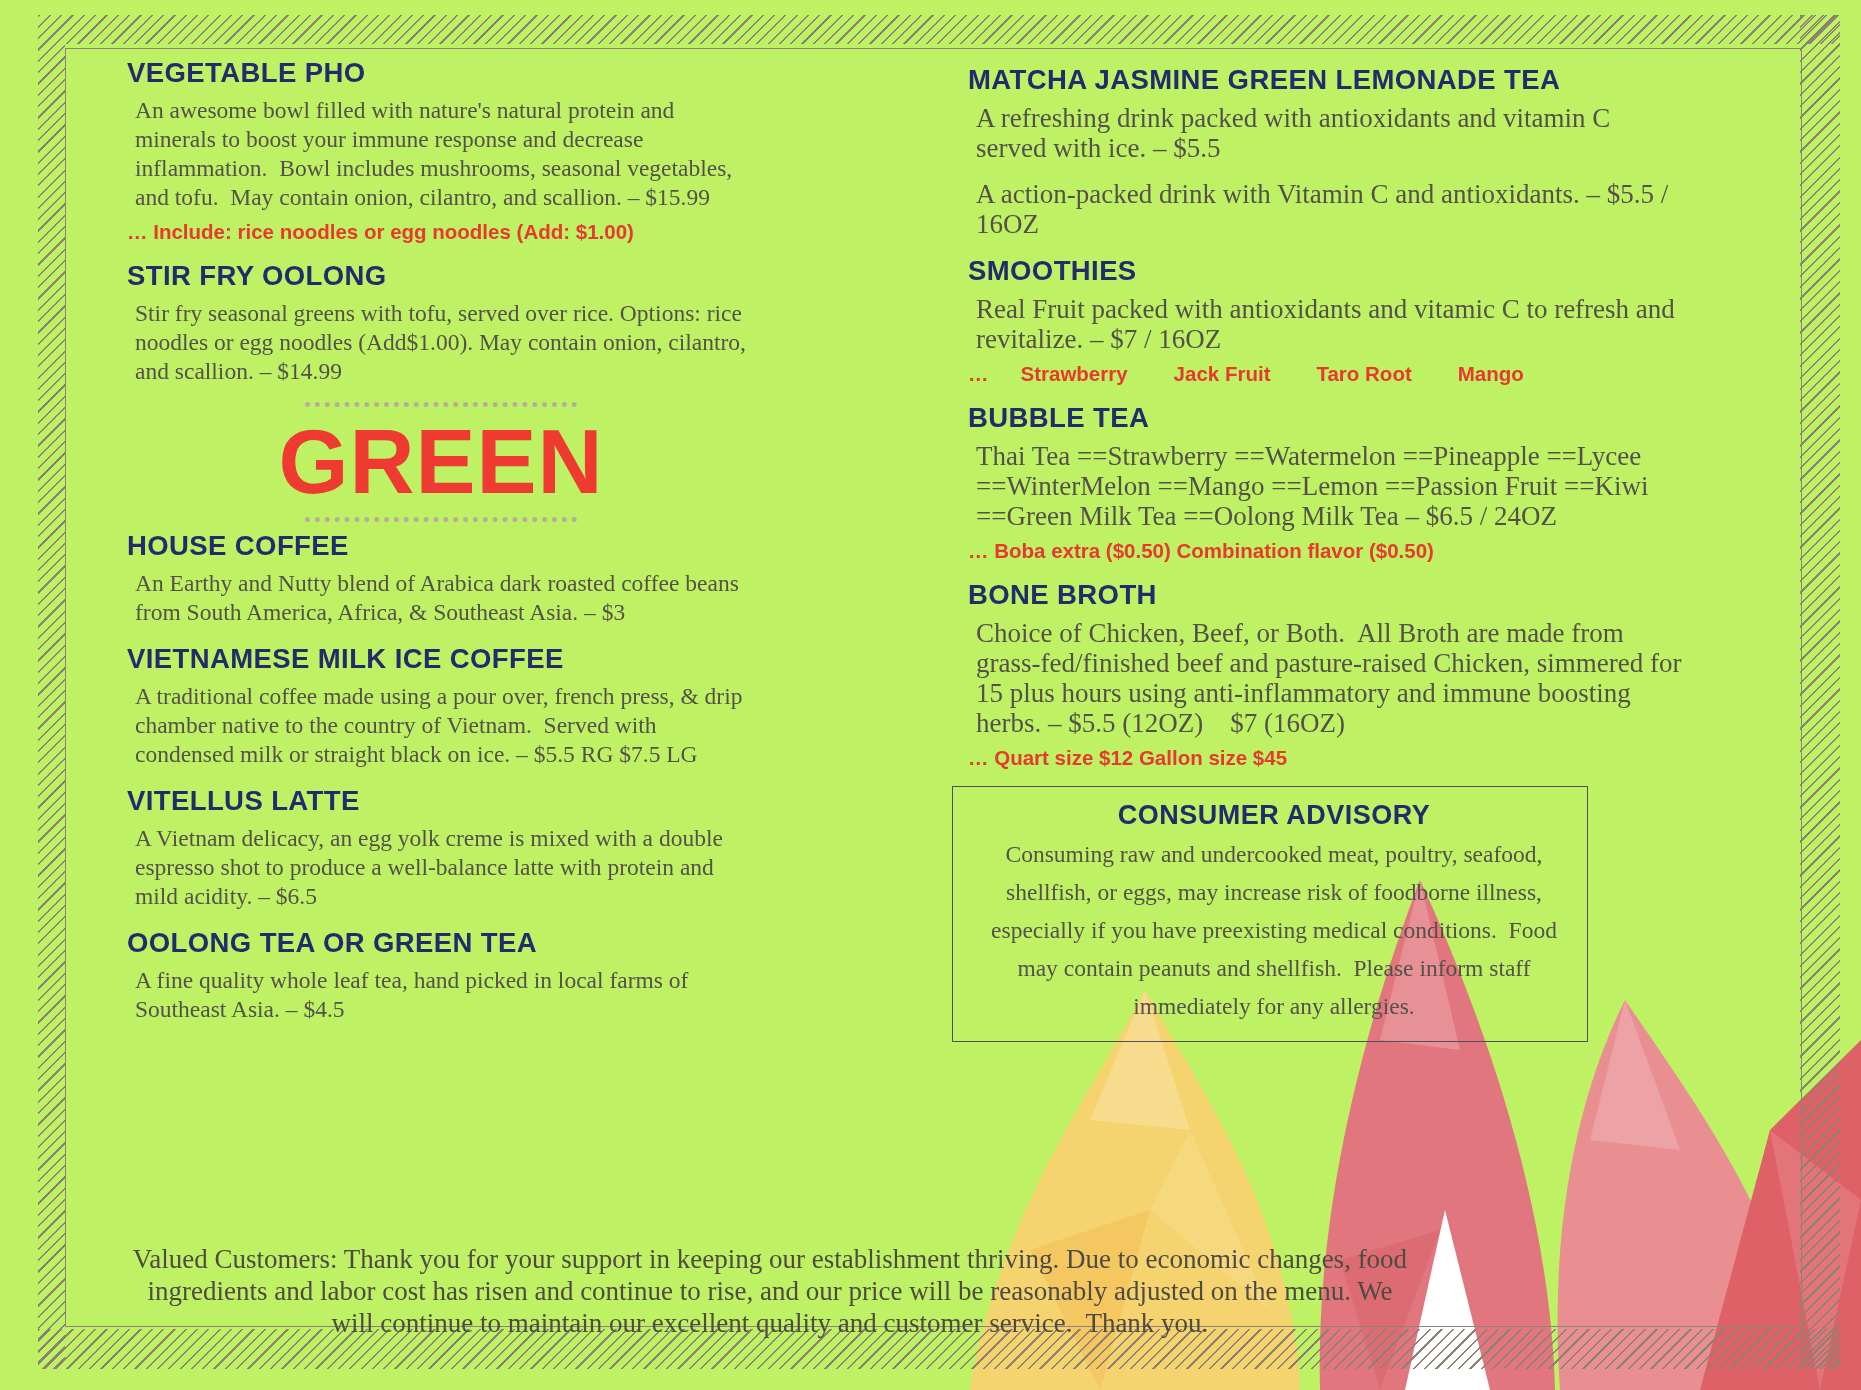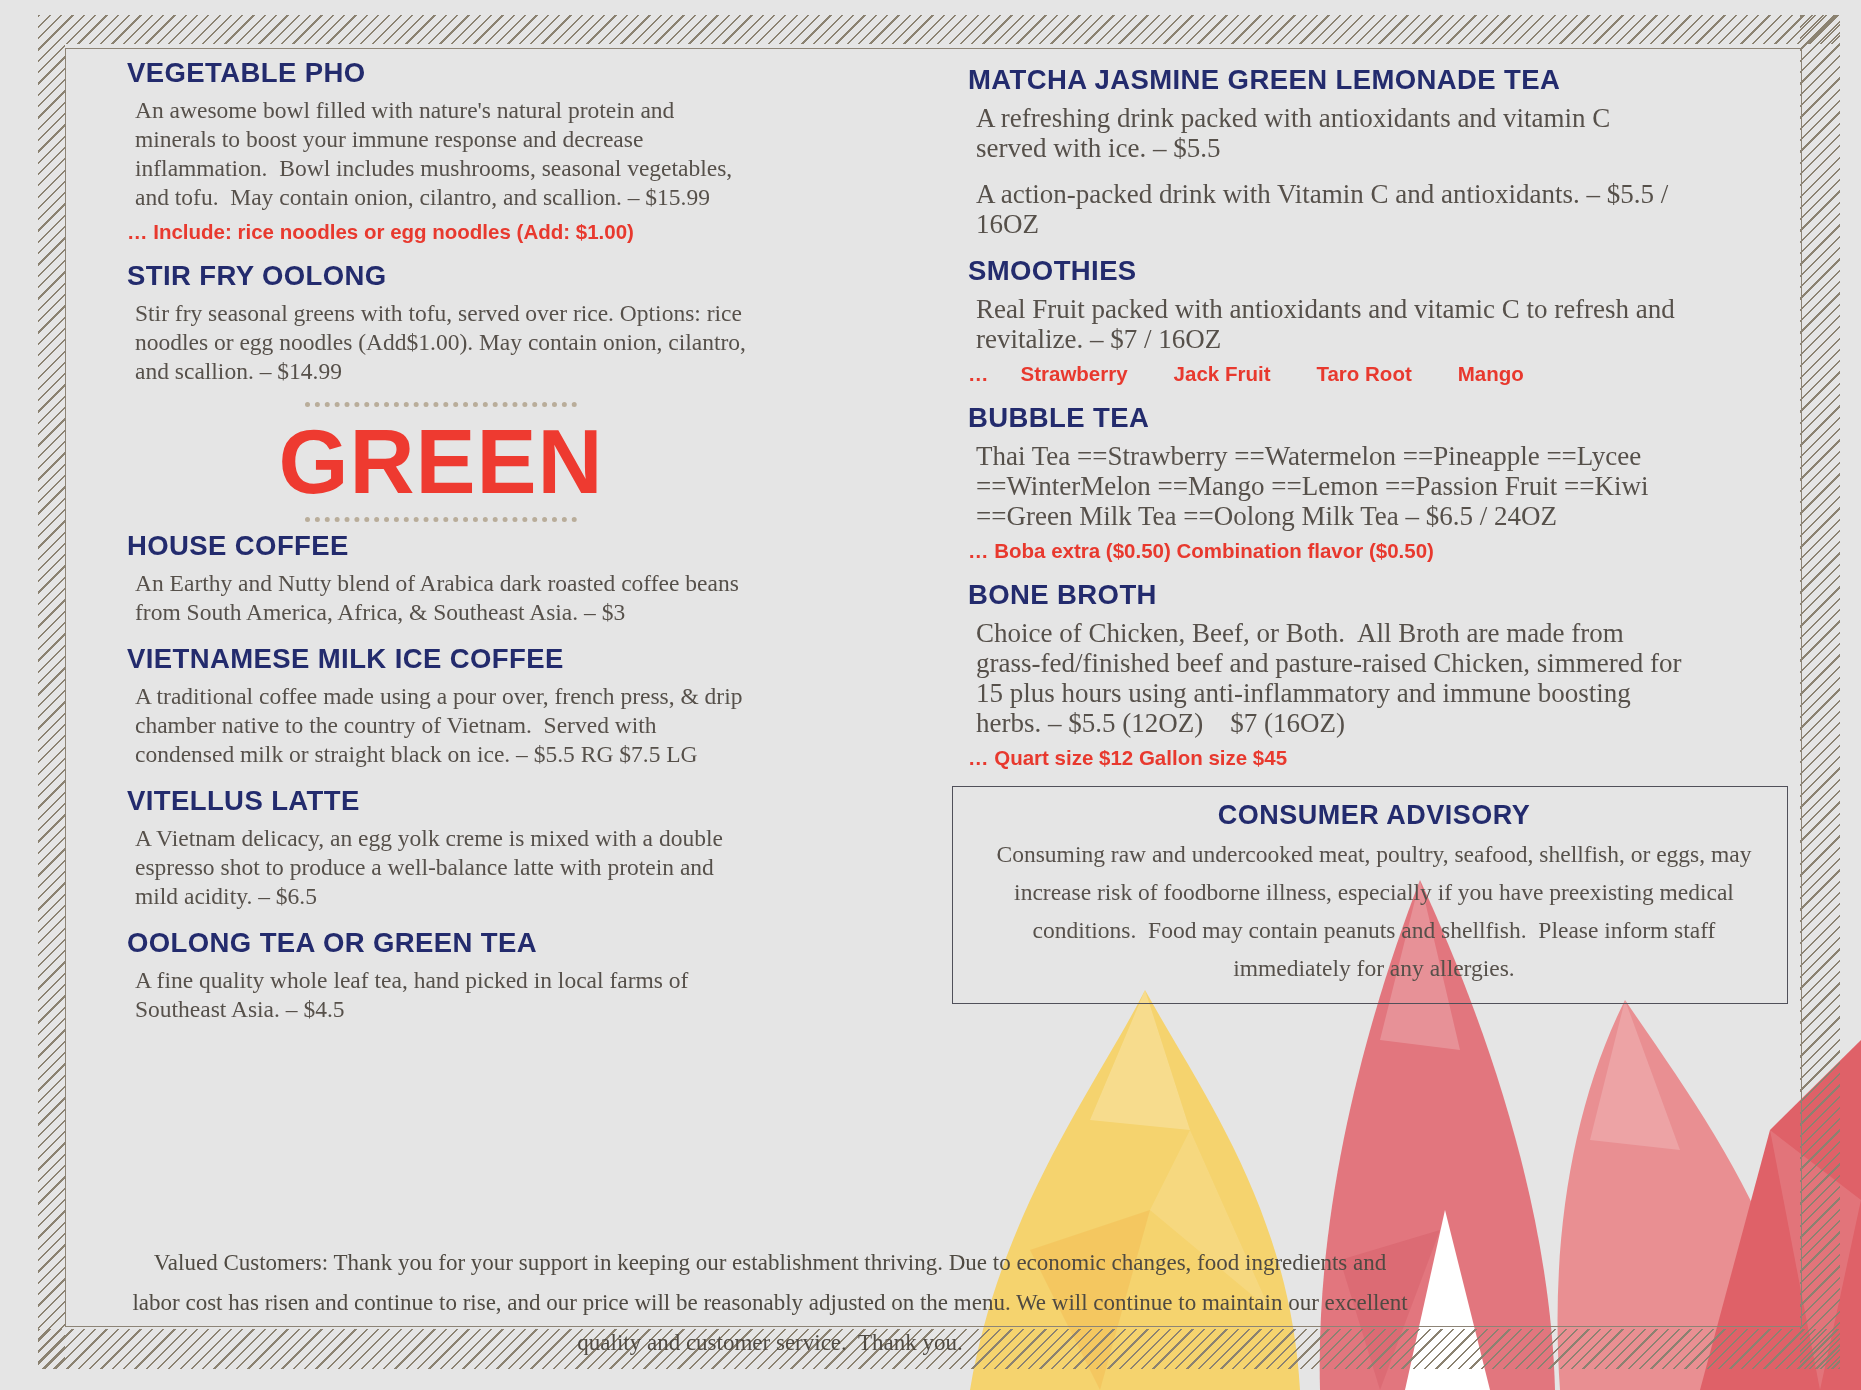--- a/index.html
+++ b/index.html
@@ -1,19 +1,19 @@
 <!DOCTYPE html>
 <html><head>
 <meta charset="utf-8">
 <style>
   html,body{margin:0;padding:0;background:#ffffff;}
   .page{
     position:relative;
     width:1861px;height:1390px;
-    background:#e5e5e5;
+    background:#bef264;
     overflow:hidden;
     font-family:"Liberation Serif", serif;
   }
   
   .petals{position:absolute;left:940px;top:780px;width:921px;height:610px;z-index:1;}
   
   .hatch{position:absolute;z-index:2;
     background:repeating-linear-gradient(135deg,#8b8271 0 1.6px,transparent 1.6px 8px);}
   .hatch-top{left:38px;right:21px;top:15px;height:29px;}
   .hatch-bottom{left:38px;right:21px;bottom:21px;height:40px;}
@@ -50,35 +50,35 @@
   
   .dots{width:272px;margin:8px auto 8px auto;border-top:5px dotted #b9ad9a;height:0;}
   h1.drinks-title{
     margin:0;text-align:center;
     font-family:"Liberation Sans", sans-serif;
     font-weight:800;font-size:90px;line-height:94px;
     letter-spacing:1px;color:#ee3a30;
   }
   
   .advisory{
-    margin-left:-16px;width:836px;box-sizing:border-box;
+    margin-left:-16px;width:636px;box-sizing:border-box;
     border:1.5px solid #50505a;background:transparent;
     padding:12px 26px 16px 34px;text-align:center;
   }
   .advisory-title{
     margin:0 0 4px 0;font-family:"Liberation Sans", sans-serif;
     font-weight:700;font-size:27px;line-height:32px;color:#232b6d;letter-spacing:0.5px;
   }
   .advisory-body{
     margin:0;font-size:23.5px;line-height:38px;color:#56504a;white-space:pre-wrap;
   }
   
   .footer{
     position:absolute;z-index:3;left:130px;top:1243px;width:1280px;
-    text-align:center;font-size:23px;line-height:40px;color:#4f4a42;
+    text-align:center;font-size:27px;line-height:32px;color:#4f4a42;
     white-space:pre-wrap;
   }
 </style>
 </head>
 <body>
 
 <div class="page">
 
   <svg class="petals" viewBox="0 0 921 610" aria-hidden="true">
 

